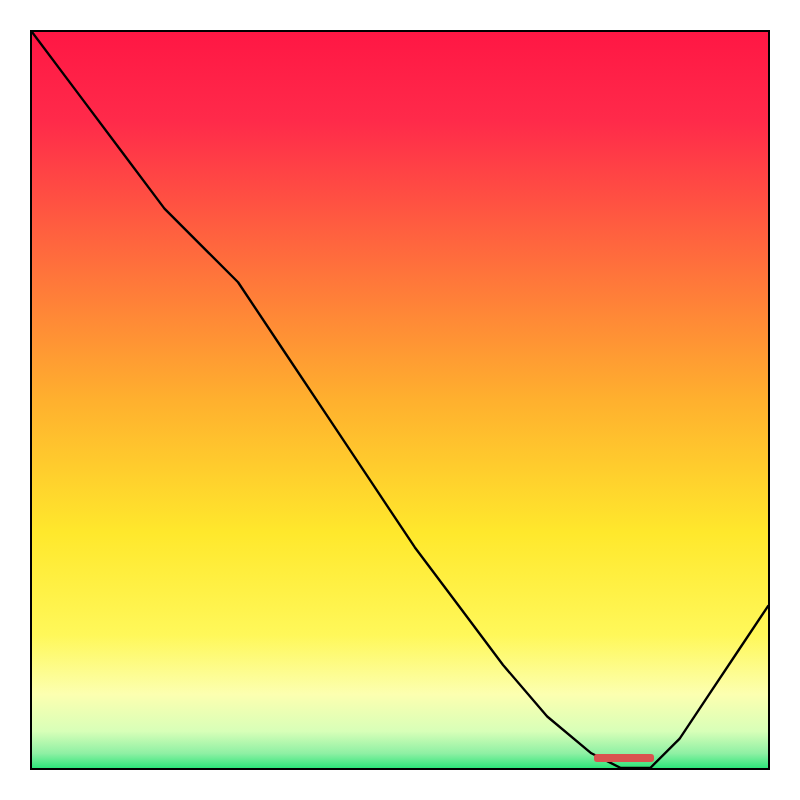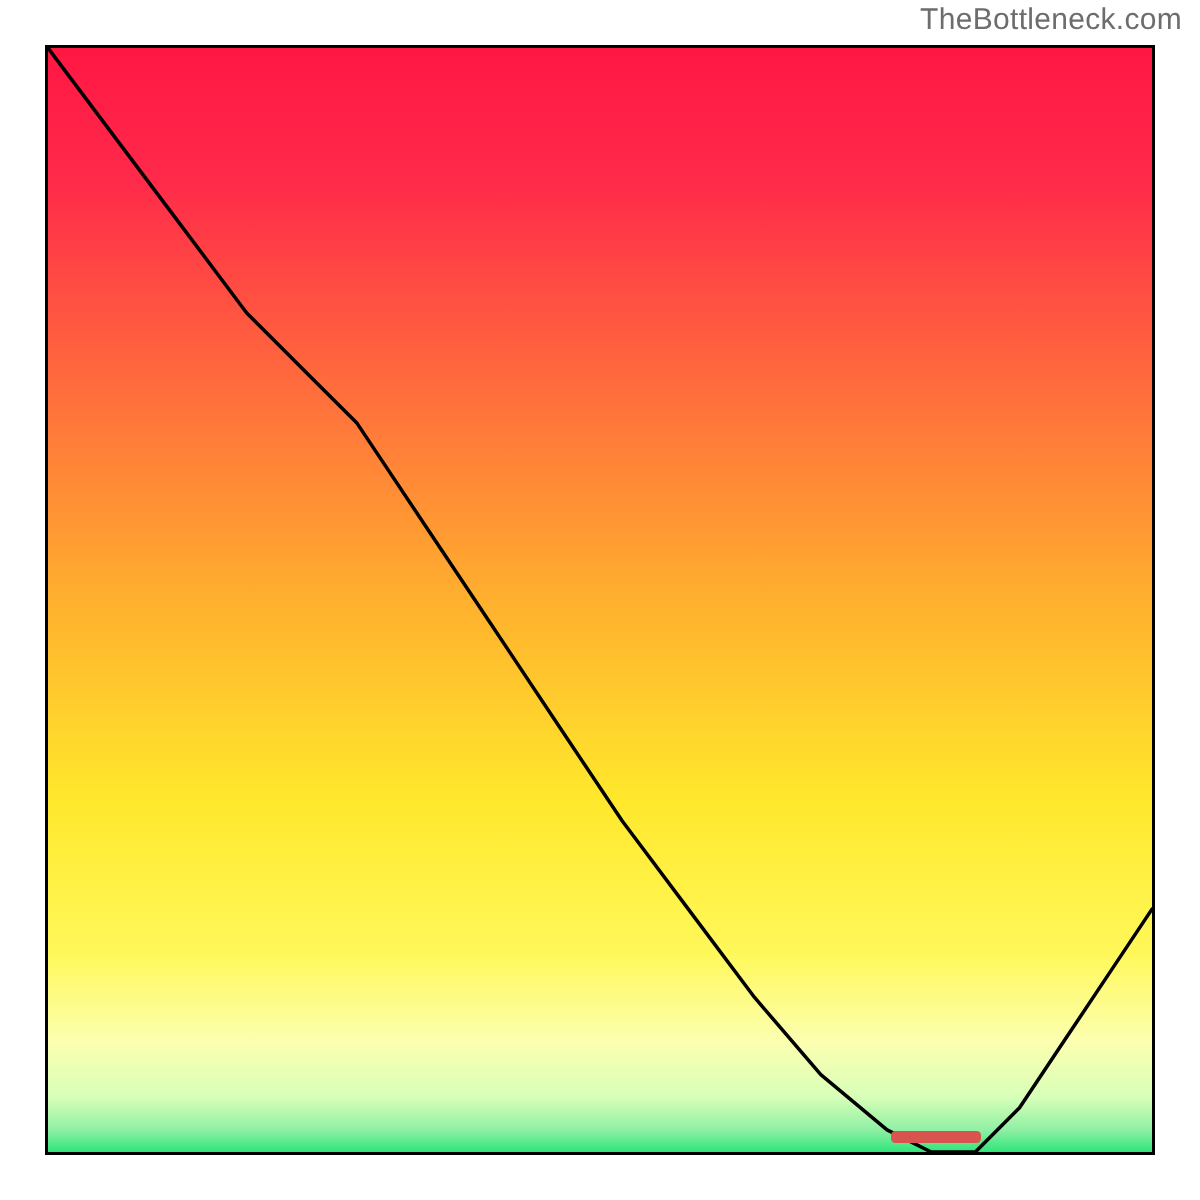--- a/index.html
+++ b/index.html
@@ -38,21 +38,20 @@
     position: absolute;
     height: 8px;
     background: #d9534f;
     border-radius: 3px;
   }
 </style>
 </head>
 <body>
 <div class="stage">
 
-  <div class="attribution">TheBottleneck.com</div>
 
   <div class="plot-area">
 
     <svg class="gradient" viewBox="0 0 1000 1000" preserveAspectRatio="none">
       <defs>
         <linearGradient id="bg" x1="0" y1="0" x2="0" y2="1">
           <stop offset="0%" stop-color="#ff1744"></stop>
           <stop offset="12%" stop-color="#ff2a4a"></stop>
           <stop offset="30%" stop-color="#ff6a3d"></stop>
           <stop offset="50%" stop-color="#ffb02e"></stop>

